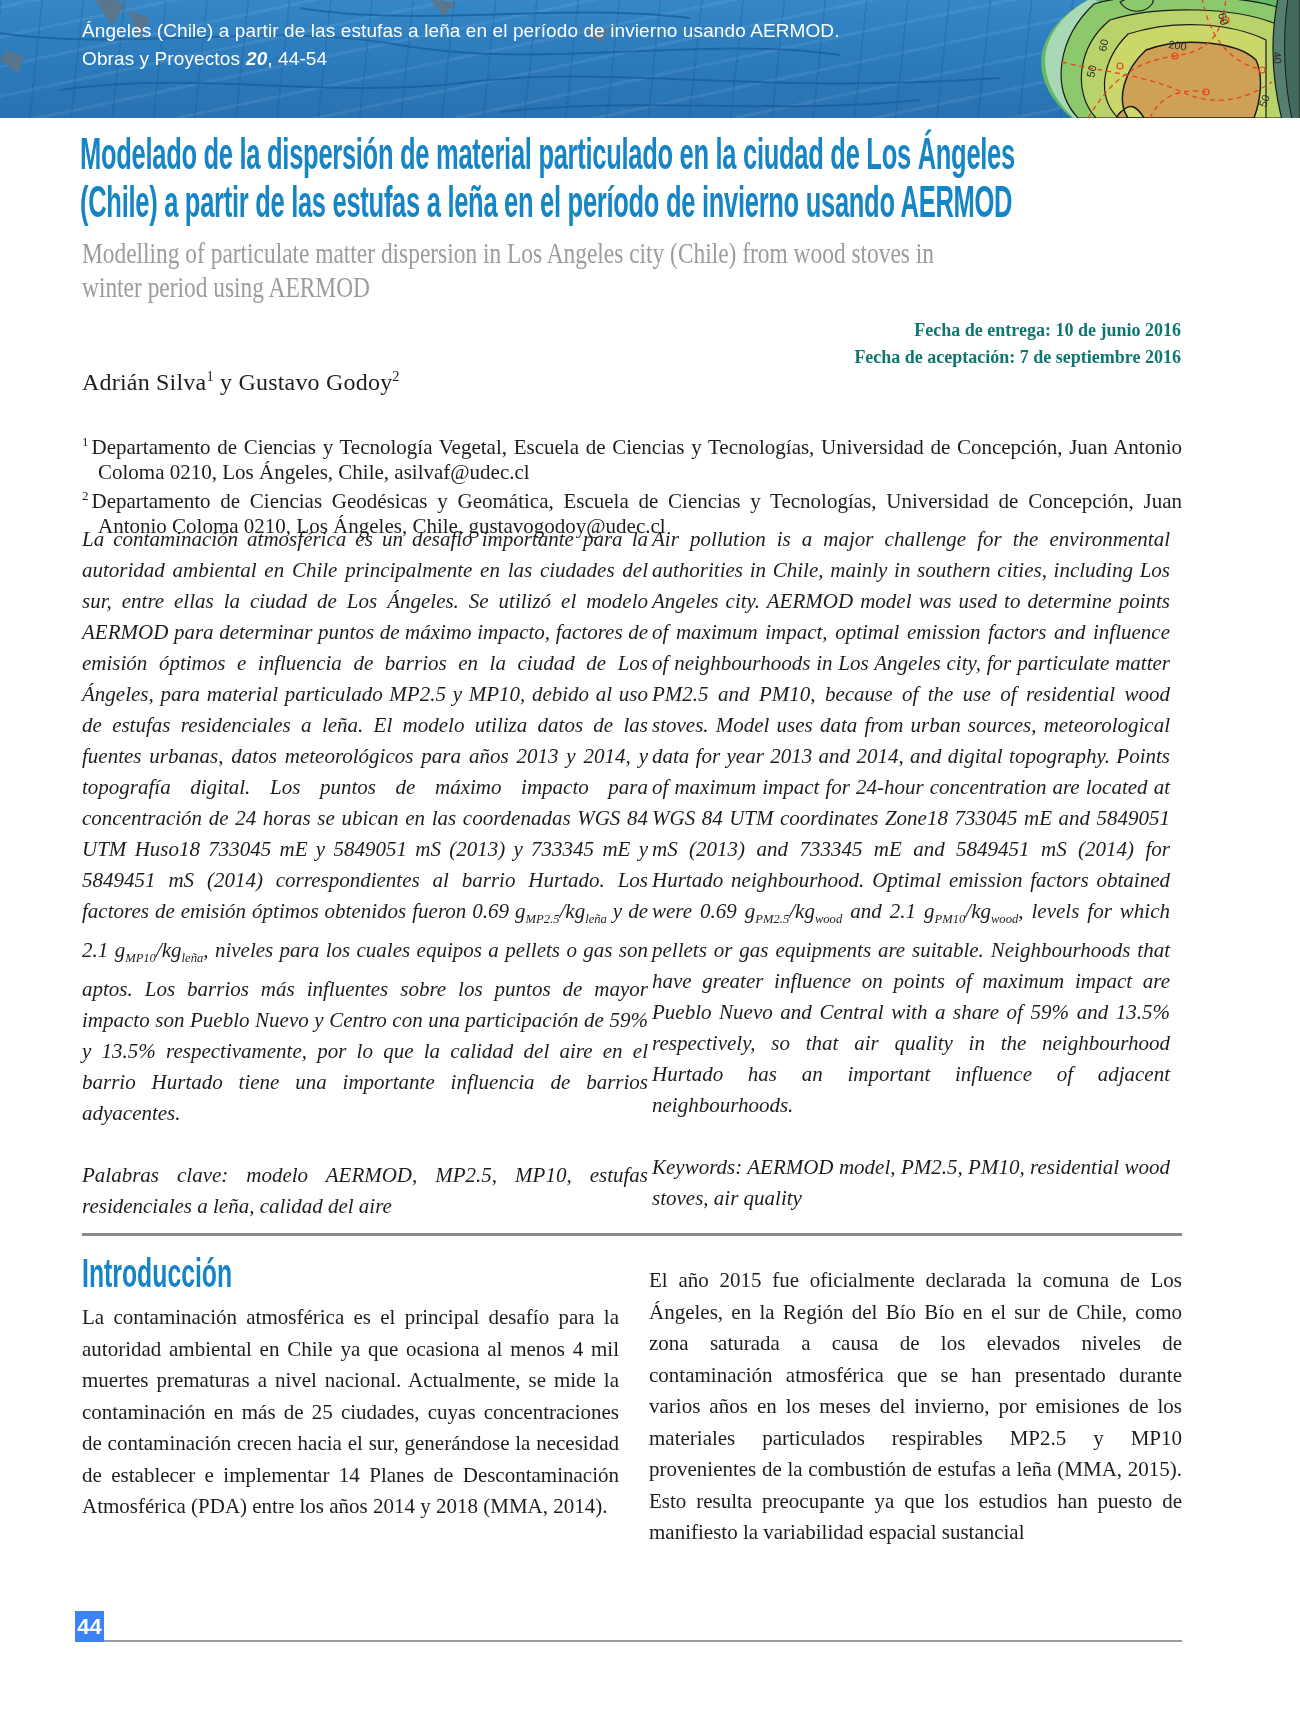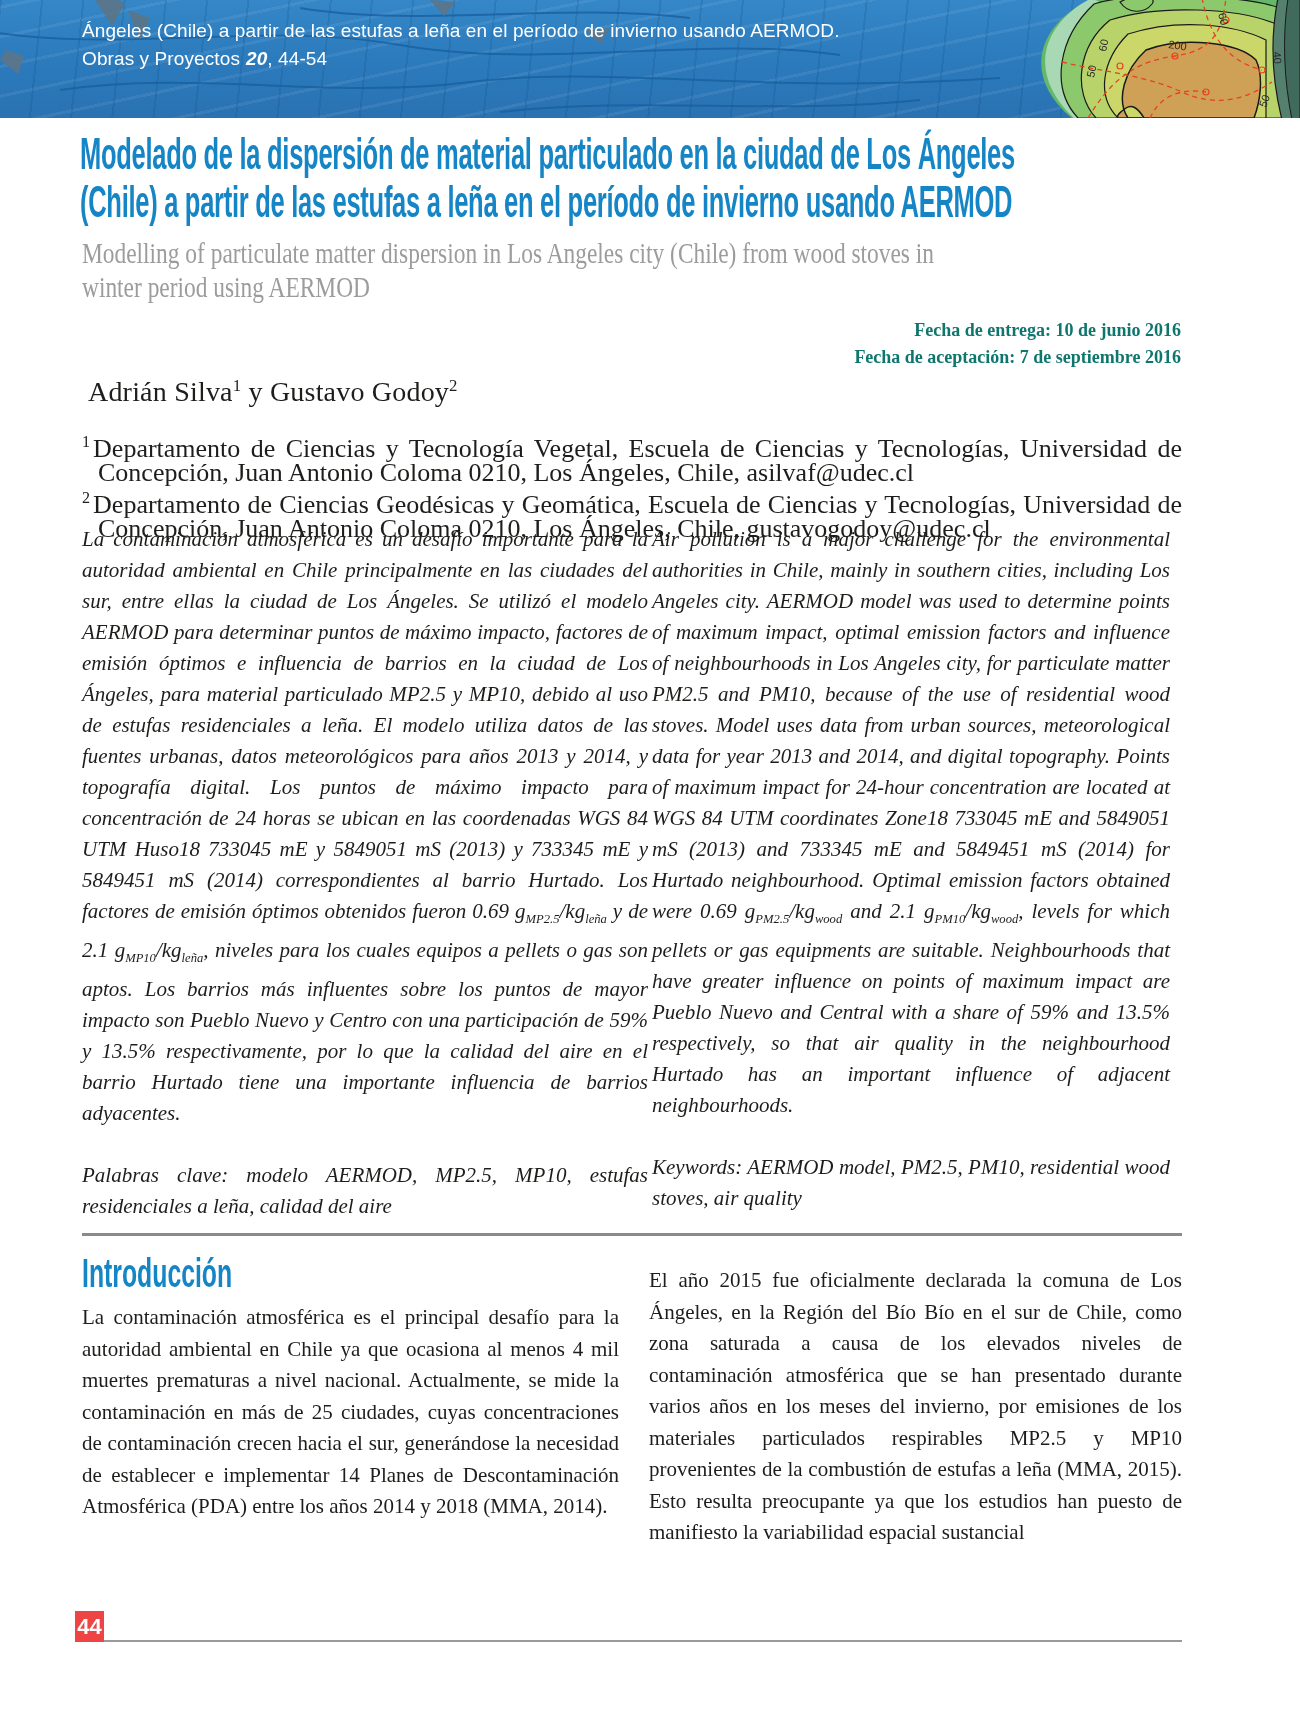--- a/index.html
+++ b/index.html
@@ -39,28 +39,28 @@
   .title-en {
     position:absolute; left:82px; top:236px;
     font-size:30px; line-height:34px; color:#9c9c9c; letter-spacing:0;
     transform:scaleX(0.78);
   }
   .dates {
     position:absolute; right:119px; top:317px; text-align:right;
     font-size:18px; line-height:27px; color:#0f766e;font-weight:bold;
   }
   .authors {
-    position:absolute; left:82px; top:376px;
-    font-size:28px; color:#1d1d1b; letter-spacing:0.2px;margin-left:6px;
+    position:absolute; left:82px; top:368px;
+    font-size:24px; color:#1d1d1b; letter-spacing:0.2px;
   }
   .authors sup { font-size:60%; }
 
   .affiliations {
     position:absolute; left:82px; top:430px; width:1100px;
-    font-size:26px; line-height:24.5px; text-align:justify;
+    font-size:21px; line-height:24.5px; text-align:justify;
   }
   .affil { padding-left:16px; text-indent:-16px; }
   .affil sup { font-size:62%; margin-right:3px; }
 
   
   .abstract {
     position:absolute; left:82px; top:524px; width:1100px;
     display:grid; grid-template-columns:566px 518px; column-gap:4px;
   }
   .abstract p {
@@ -85,21 +85,21 @@
     transform:scaleX(0.62);
   }
   .intro p.body-par {
     margin:0; font-size:21px; line-height:31.5px; text-align:justify;
   }
   .intro .col-right { padding-top:13px; }
 
   
   .page-badge {
     position:absolute; left:75px; top:1611px; width:29px; height:31px;
-    background:#ef4444; color:#ffffff;
+    background:#3b82f6; color:#ffffff;
     font-family:"Liberation Sans", sans-serif; font-size:22px; font-weight:bold;
     display:flex; align-items:center; justify-content:center;
   }
   .footer-rule {
     position:absolute; left:104px; top:1640px; width:1078px; height:2px;
     background:#9a9a9a;
   }
 </style>
 </head>
 <body>

